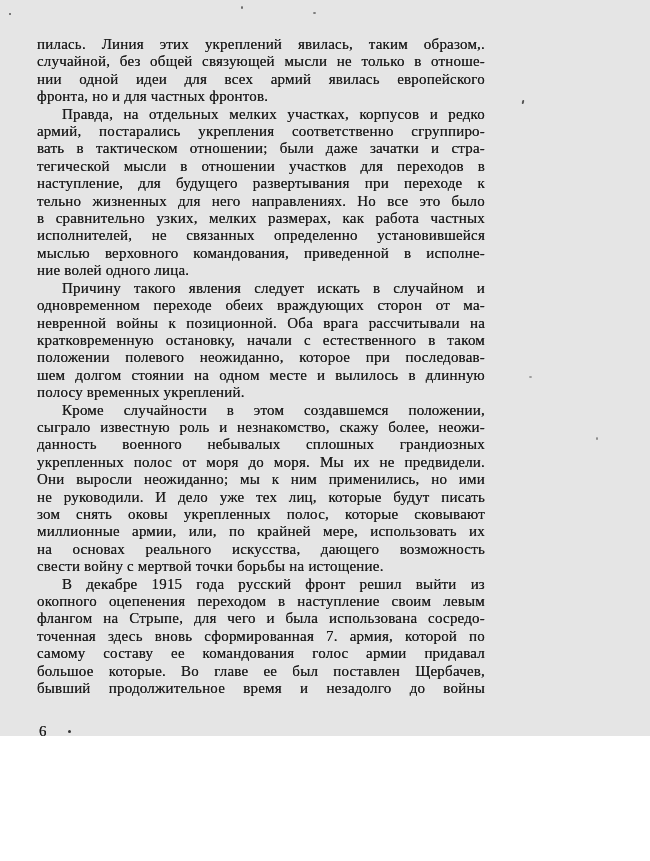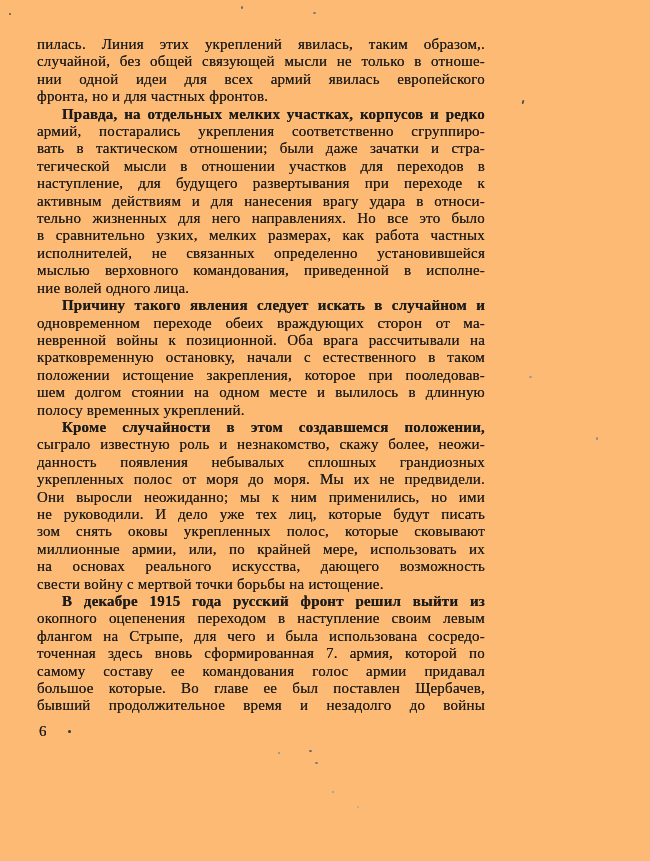--- a/index.html
+++ b/index.html
@@ -3,22 +3,22 @@
 <meta charset="utf-8">
 <style>
   html, body {
     margin: 0;
     padding: 0;
     background: #ffffff;
   }
   .page {
     position: relative;
     width: 650px;
-    height: 861px;
-    background: #fdba74;
+    height: 736px;
+    background: #e5e5e5;
     overflow: hidden;
     font-family: "Liberation Serif", "DejaVu Serif", serif;
     color: #1c1c1c;
   }
   .text-block {
     position: absolute;
     left: 37px;
     top: 36px;
     width: 448px;
     font-size: 15px;
@@ -26,21 +26,20 @@
     letter-spacing: 0.2px;
     text-shadow: 0 0 0.45px rgba(10,10,10,0.8);
   }
   .line {
     text-align: justify;
     text-align-last: justify;
     white-space: normal;
   }
   .line.indent {
     text-indent: 25px;
-    font-weight: bold;
   }
   .line.para-end {
     text-align: right;
     text-align-last: left;
   }
   .page-number {
     position: absolute;
     left: 39px;
     top: 723px;
     font-size: 15px;
@@ -60,36 +59,35 @@
   <div class="text-block">
       <div class="line">пилась. Линия этих укреплений явилась, таким образом,.</div>
       <div class="line">случайной, без общей связующей мысли не только в отноше-</div>
       <div class="line">нии одной идеи для всех армий явилась европейского</div>
       <div class="line para-end">фронта, но и для частных фронтов.</div>
       <div class="line indent">Правда, на отдельных мелких участках, корпусов и редко</div>
       <div class="line">армий, постарались укрепления соответственно сгруппиро-</div>
       <div class="line">вать в тактическом отношении; были даже зачатки и стра-</div>
       <div class="line">тегической мысли в отношении участков для переходов в</div>
       <div class="line">наступление, для будущего развертывания при переходе к</div>
-      <div class="line">активным действиям и для нанесения врагу удара в относи-</div>
       <div class="line">тельно жизненных для него направлениях. Но все это было</div>
       <div class="line">в сравнительно узких, мелких размерах, как работа частных</div>
       <div class="line">исполнителей, не связанных определенно установившейся</div>
       <div class="line">мыслью верховного командования, приведенной в исполне-</div>
       <div class="line para-end">ние волей одного лица.</div>
       <div class="line indent">Причину такого явления следует искать в случайном и</div>
       <div class="line">одновременном переходе обеих враждующих сторон от ма-</div>
       <div class="line">невренной войны к позиционной. Оба врага рассчитывали на</div>
       <div class="line">кратковременную остановку, начали с естественного в таком</div>
-      <div class="line">положении истощение закрепления, которое при последовав-</div>
+      <div class="line">положении полевого неожиданно, которое при последовав-</div>
       <div class="line">шем долгом стоянии на одном месте и вылилось в длинную</div>
       <div class="line para-end">полосу временных укреплений.</div>
       <div class="line indent">Кроме случайности в этом создавшемся положении,</div>
       <div class="line">сыграло известную роль и незнакомство, скажу более, неожи-</div>
-      <div class="line">данность появления небывалых сплошных грандиозных</div>
+      <div class="line">данность военного небывалых сплошных грандиозных</div>
       <div class="line">укрепленных полос от моря до моря. Мы их не предвидели.</div>
       <div class="line">Они выросли неожиданно; мы к ним применились, но ими</div>
       <div class="line">не руководили. И дело уже тех лиц, которые будут писать</div>
       <div class="line">зом снять оковы укрепленных полос, которые сковывают</div>
       <div class="line">миллионные армии, или, по крайней мере, использовать их</div>
       <div class="line">на основах реального искусства, дающего возможность</div>
       <div class="line para-end">свести войну с мертвой точки борьбы на истощение.</div>
       <div class="line indent">В декабре 1915 года русский фронт решил выйти из</div>
       <div class="line">окопного оцепенения переходом в наступление своим левым</div>
       <div class="line">флангом на Стрыпе, для чего и была использована сосредо-</div>

